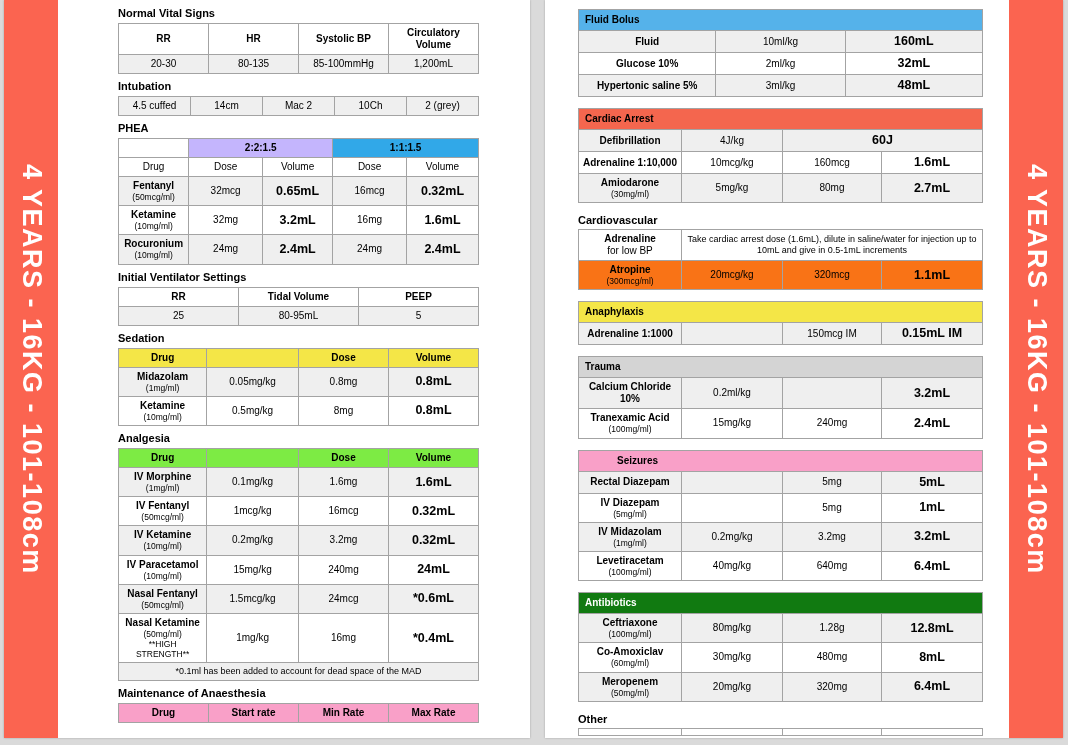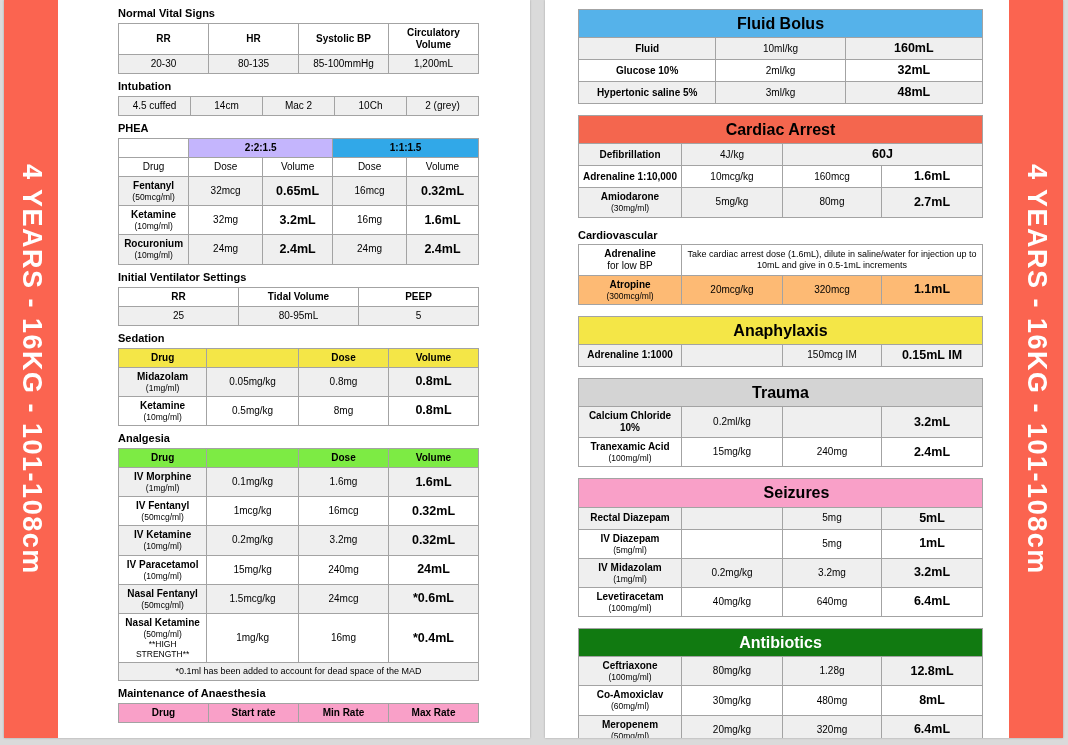--- a/index.html
+++ b/index.html
@@ -25,21 +25,21 @@
   .content-right{left:33px;width:405px;padding-top:9px;}
   .sec-title{font-size:11px;font-weight:bold;margin:6px 0 4px;}
   .content-left .sec-title:first-child{margin-top:0;}
   .content-right .sec-title{margin:1px 0 3px;}
   .tbl{border-collapse:collapse;width:100%;table-layout:fixed;background:#fff;}
   .content-right .tbl{margin-bottom:11px;}
   .tbl td{
     border:1px solid #A3A3A3;text-align:center;vertical-align:middle;
     font-size:10px;line-height:1.2;padding:3px;
   }
-  .tbl td.bar{text-align:center;font-weight:bold;font-size:16px;padding:4px 6px;}
+  .tbl td.bar{text-align:left;font-weight:bold;font-size:10px;padding:4px 6px;}
   .b{font-weight:bold;}
   .sm{font-size:8.5px;}
   .big{font-weight:bold;font-size:12.5px;}
   .note{font-size:9px;}
 </style>
 </head>
 <body>
 
 <div class="canvas">
 
@@ -560,21 +560,21 @@
           <tbody>
             <tr>
               <td>
                 <div class="b">Adrenaline</div>
                 <div class="">for low BP</div>
               </td>
               <td colspan="3">
                 <div class="note">Take cardiac arrest dose (1.6mL), dilute in saline/water for injection up to 10mL and give in 0.5-1mL increments</div>
               </td>
             </tr>
-            <tr style="background: #fdba74;">
+            <tr style="background: #f97316;">
               <td>
                 <div class="b">Atropine</div>
                 <div class="sm">(300mcg/ml)</div>
               </td>
               <td>
                 <div class="">20mcg/kg</div>
               </td>
               <td>
                 <div class="">320mcg</div>
               </td>

